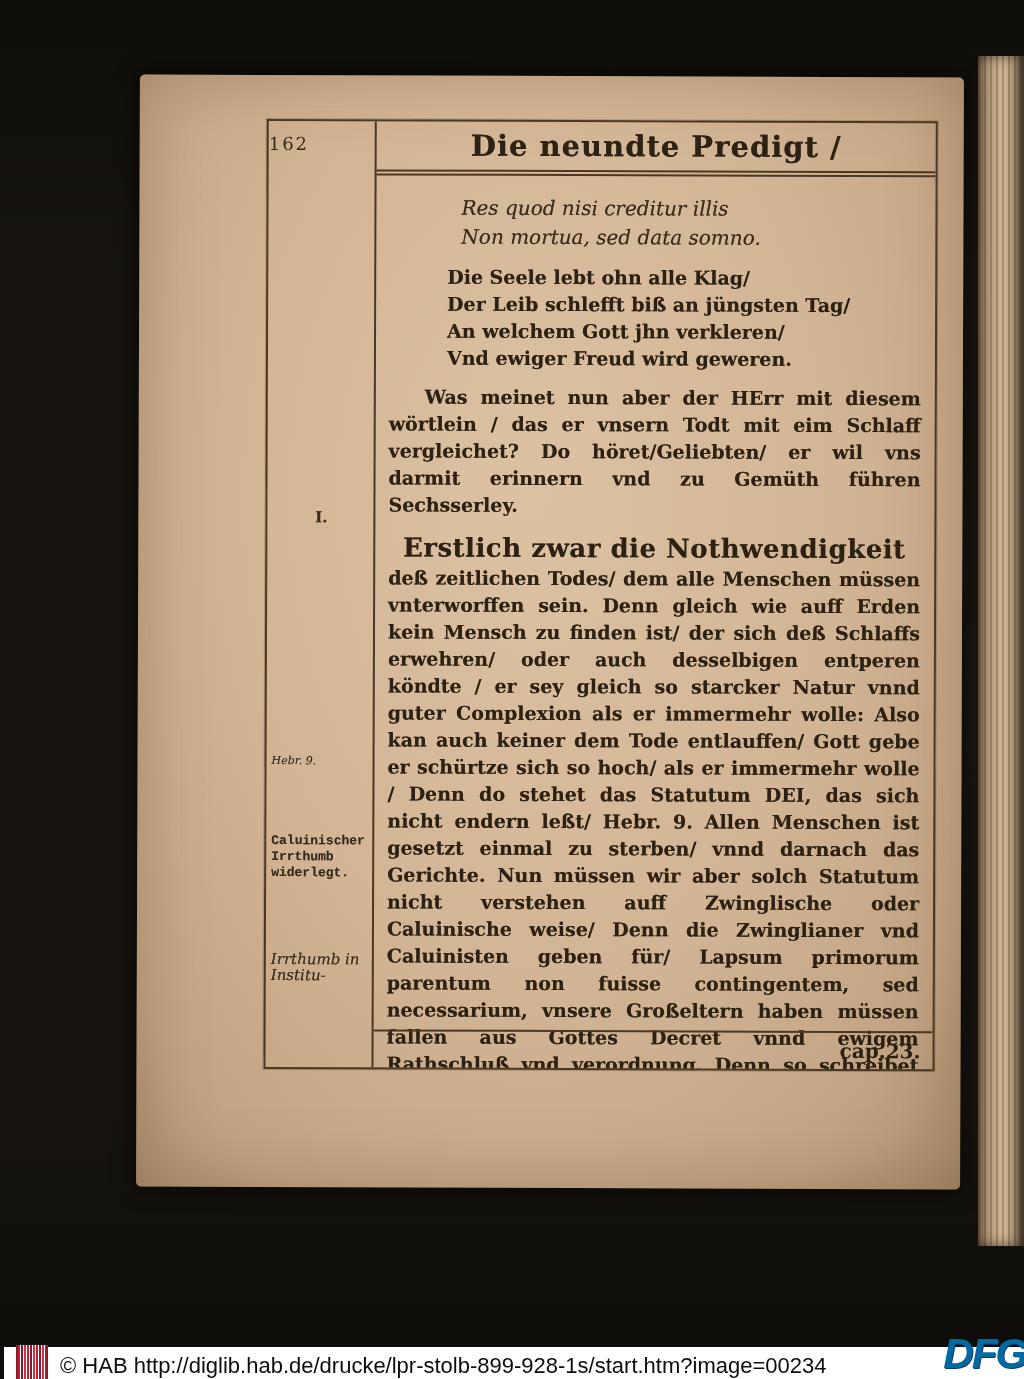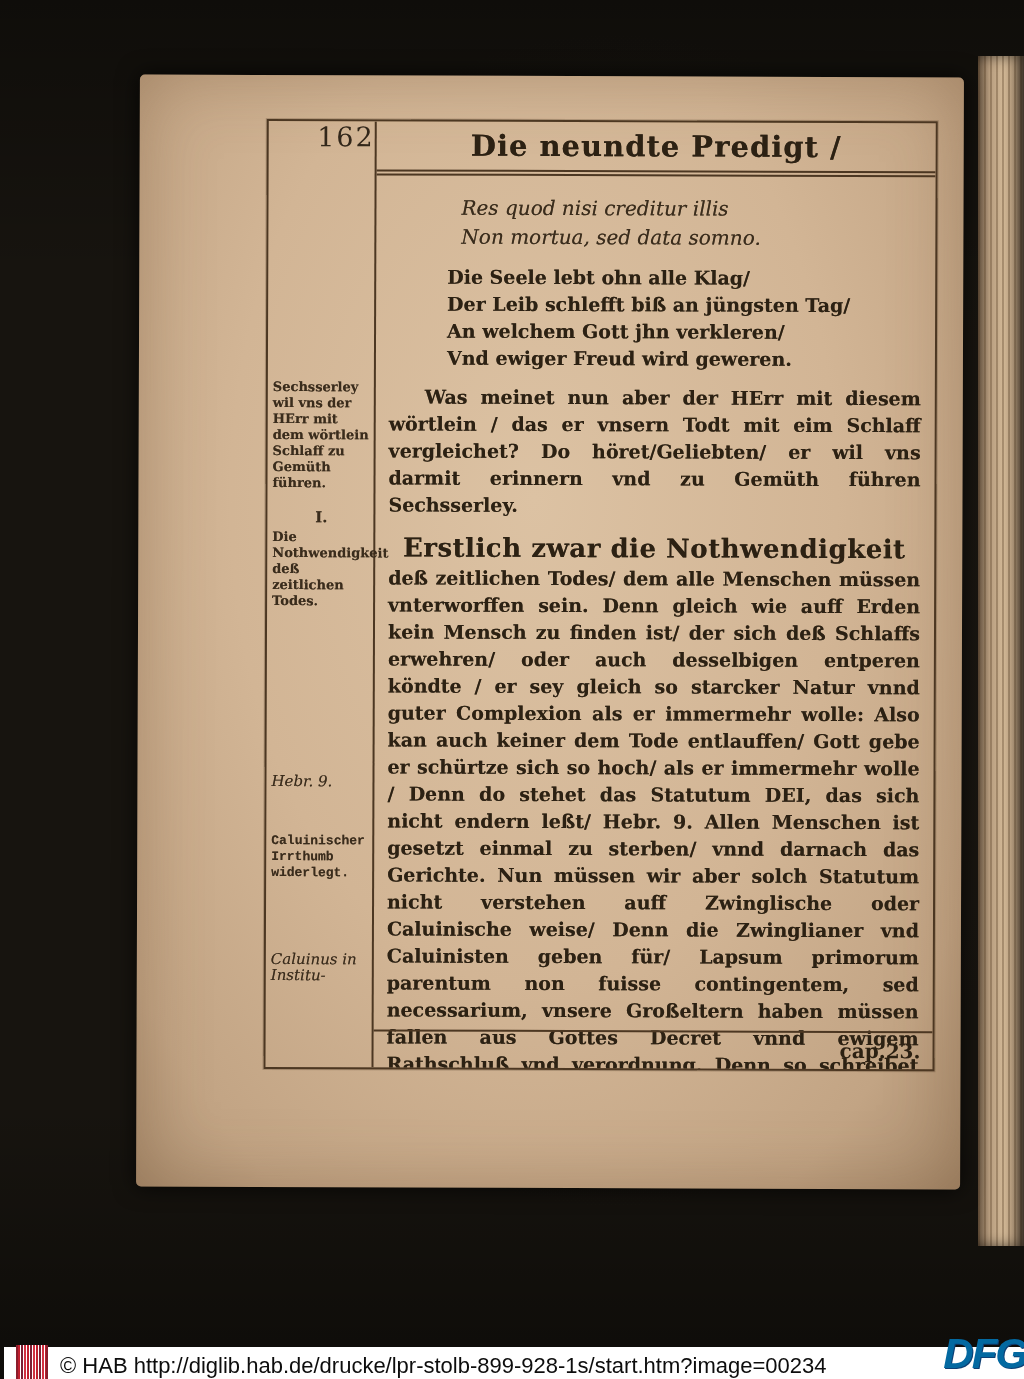--- a/index.html
+++ b/index.html
@@ -33,31 +33,31 @@
   }
   
   .frame{
     position:absolute;left:127px;top:44px;width:667px;height:946px;
     border:2px solid #4c3722;
     box-shadow:0 0 0 1px rgba(76,55,34,.25);
     display:flex;overflow:hidden;
   }
   .col-left{width:106px;border-right:2px solid #4c3722;position:relative;flex:0 0 auto;}
   .page-num{
-    margin-top:0;text-align:right;font-size:27px;letter-spacing:2px;color:#32271a;
+    margin-top:12px;text-align:left;font-size:18px;letter-spacing:2px;color:#32271a;
   }
   .marg{
     position:absolute;left:5px;right:3px;
     font-size:13px;line-height:16px;font-weight:bold;color:#3a2c1c;
     text-shadow:0 0 .5px rgba(58,44,28,.6);
   }
   .m0{top:258px;}
   .m1{top:388px;text-align:center;font-size:15px;}
   .m2{top:408px;}
-  .m3{top:632px;font-size:15px;font-style:italic;font-weight:normal;margin-top:20px;}
+  .m3{top:632px;font-size:11px;font-style:italic;font-weight:normal;}
   .m4{top:712px;font-family:Liberation Mono, monospace;}
   .m5{top:830px;font-size:15px;font-style:italic;font-weight:normal;}
   .col-right{flex:1;display:flex;flex-direction:column;min-width:0;}
   .running-head{
     height:48px;flex:0 0 auto;border-bottom:6px double #4c3722;
     display:flex;align-items:center;justify-content:center;
     font-size:29px;font-weight:bold;letter-spacing:1px;color:#2c2113;
     text-shadow:0 0 .6px rgba(44,33,19,.7);
   }
   .text-area{
@@ -114,26 +114,24 @@
 
 <div class="bed-shade"></div>
 
 <div class="book-edge"></div>
 
 <div class="scan-page">
   <div class="frame">
 
     <div class="col-left">
       <div class="page-num">162</div>
-      <div class="marg m0">Sechsserley wil vns der HErr mit dem wörtlein Schlaff zu Gemüth führen.</div>
       <div class="marg m1">I.</div>
-      <div class="marg m2">Die Nothwendigkeit deß zeitlichen Todes.</div>
       <div class="marg m3">Hebr. 9.</div>
       <div class="marg m4">Caluinischer Irrthumb widerlegt.</div>
-      <div class="marg m5">Caluinus in Institu-</div>
+      <div class="marg m5">Irrthumb in Institu-</div>
     </div>
 
     <div class="col-right">
       <div class="running-head">Die neundte Predigt /</div>
 
       <div class="text-area">
         <div class="latin">
           <div>Res quod nisi creditur illis</div>
           <div>Non mortua, sed data somno.</div>
         </div>

